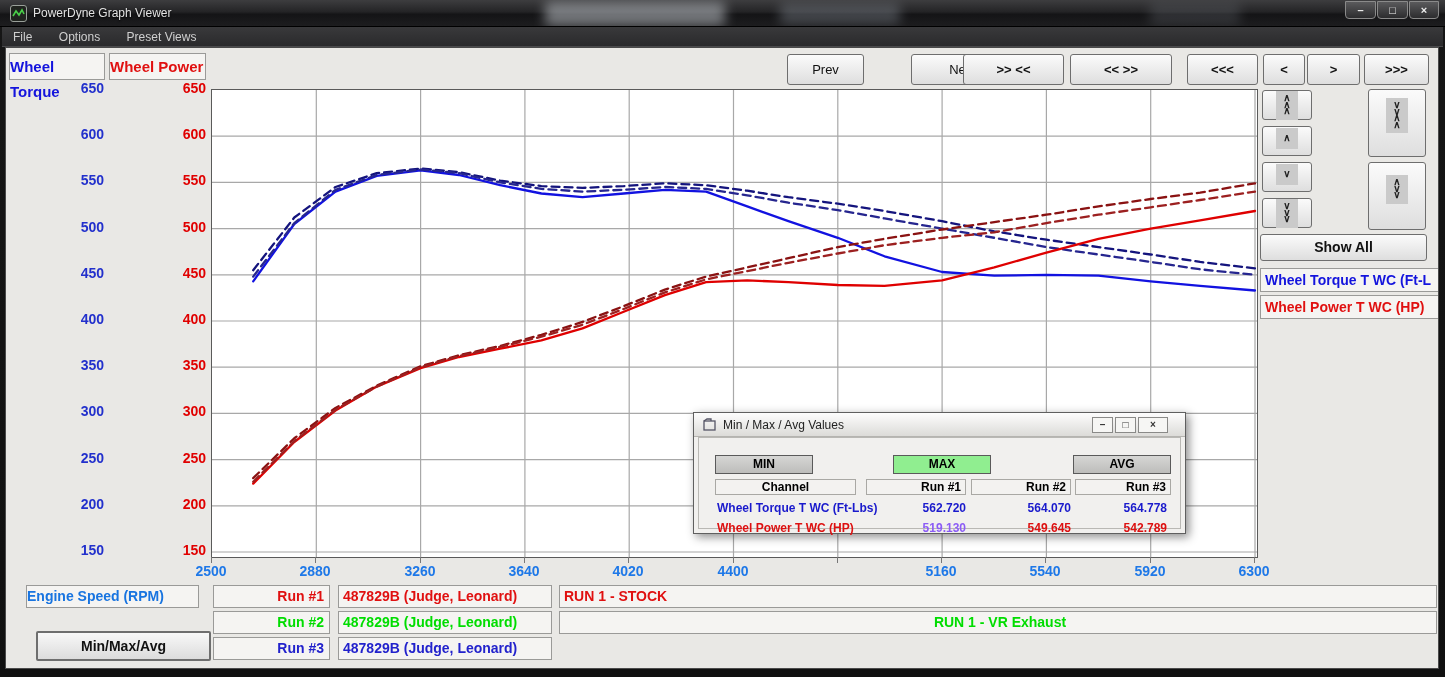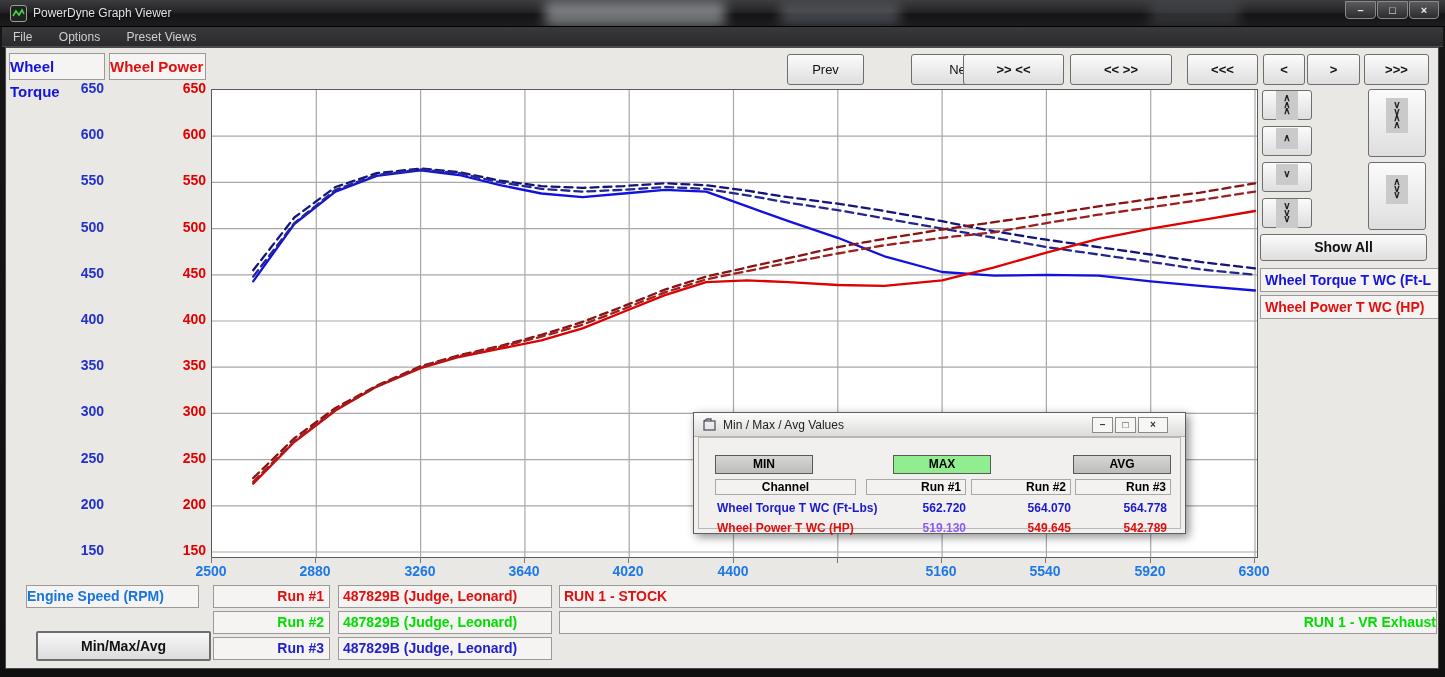--- a/index.html
+++ b/index.html
@@ -265,18 +265,18 @@
 
     <div class="boxlabel bottom-box" style="left: 20px; top: 537px; width: 173px; height: 23px; color: rgb(24, 116, 224);">Engine Speed (RPM)</div>
     <div class="bigbtn">Min/Max/Avg</div>
 
     <div class="boxlabel bottom-box" style="left: 207px; top: 537px; width: 117px; height: 23px; text-align: right; padding-right: 5px; color: rgb(224, 16, 16);">Run #1</div>
     <div class="boxlabel bottom-box" style="left: 332px; top: 537px; width: 214px; height: 23px; text-align: left; padding-left: 4px; color: rgb(224, 16, 16);">487829B (Judge, Leonard)</div>
     <div class="boxlabel bottom-box" style="left: 553px; top: 537px; width: 878px; height: 23px; text-align: left; padding-left: 4px; color: rgb(224, 16, 16);">RUN 1 - STOCK</div>
 
     <div class="boxlabel bottom-box" style="left: 207px; top: 563px; width: 117px; height: 23px; text-align: right; padding-right: 5px; color: rgb(0, 221, 0);">Run #2</div>
     <div class="boxlabel bottom-box" style="left: 332px; top: 563px; width: 214px; height: 23px; text-align: left; padding-left: 4px; color: rgb(0, 221, 0);">487829B (Judge, Leonard)</div>
-    <div class="boxlabel bottom-box" style="left: 553px; top: 563px; width: 878px; height: 23px; text-align: right; padding-left: 4px; color: rgb(0, 221, 0);">RUN 1 - VR Exhaust</div>
+    <div class="boxlabel bottom-box" style="left: 553px; top: 563px; width: 878px; height: 23px; text-align: center; padding-left: 4px; color: rgb(0, 221, 0);">RUN 1 - VR Exhaust</div>
 
     <div class="boxlabel bottom-box" style="left: 207px; top: 589px; width: 117px; height: 23px; text-align: right; padding-right: 5px; color: rgb(34, 34, 204);">Run #3</div>
     <div class="boxlabel bottom-box" style="left: 332px; top: 589px; width: 214px; height: 23px; text-align: left; padding-left: 4px; color: rgb(34, 34, 204);">487829B (Judge, Leonard)</div>
   </div>
 </div>
 
 </body></html>

